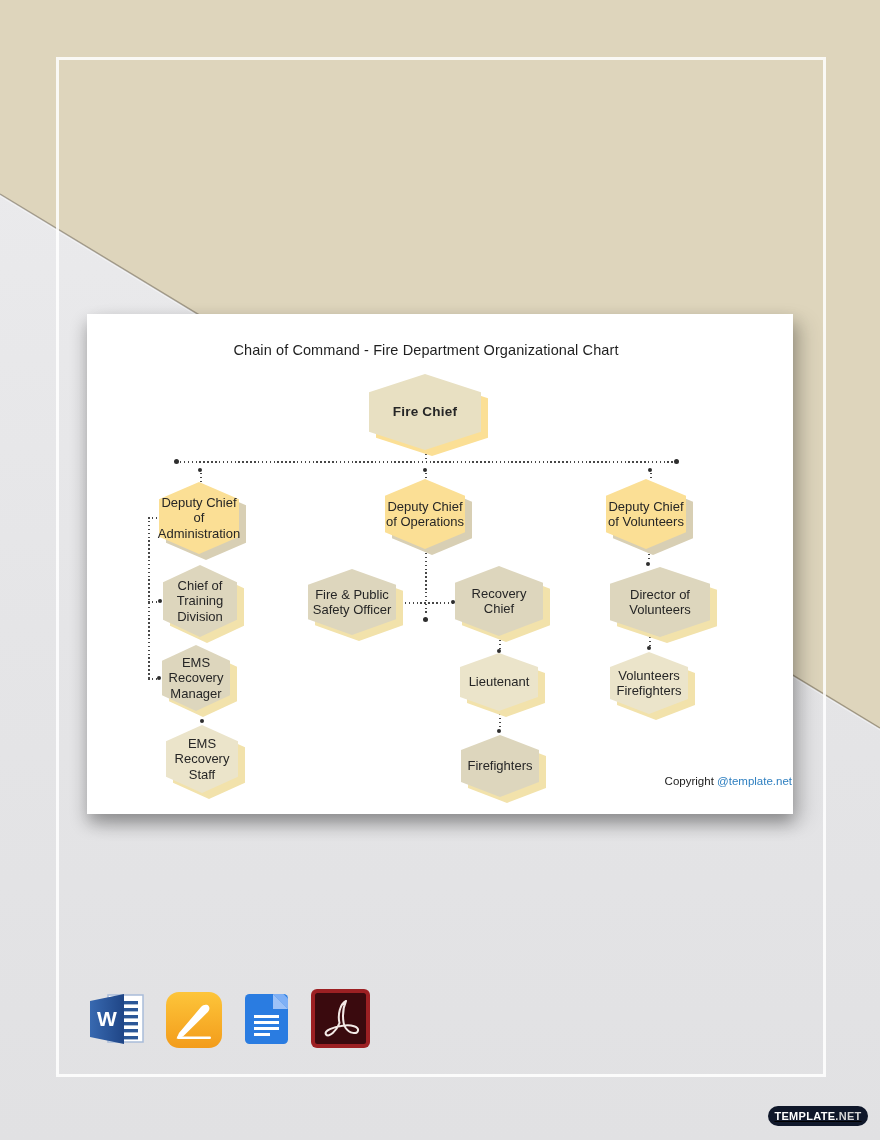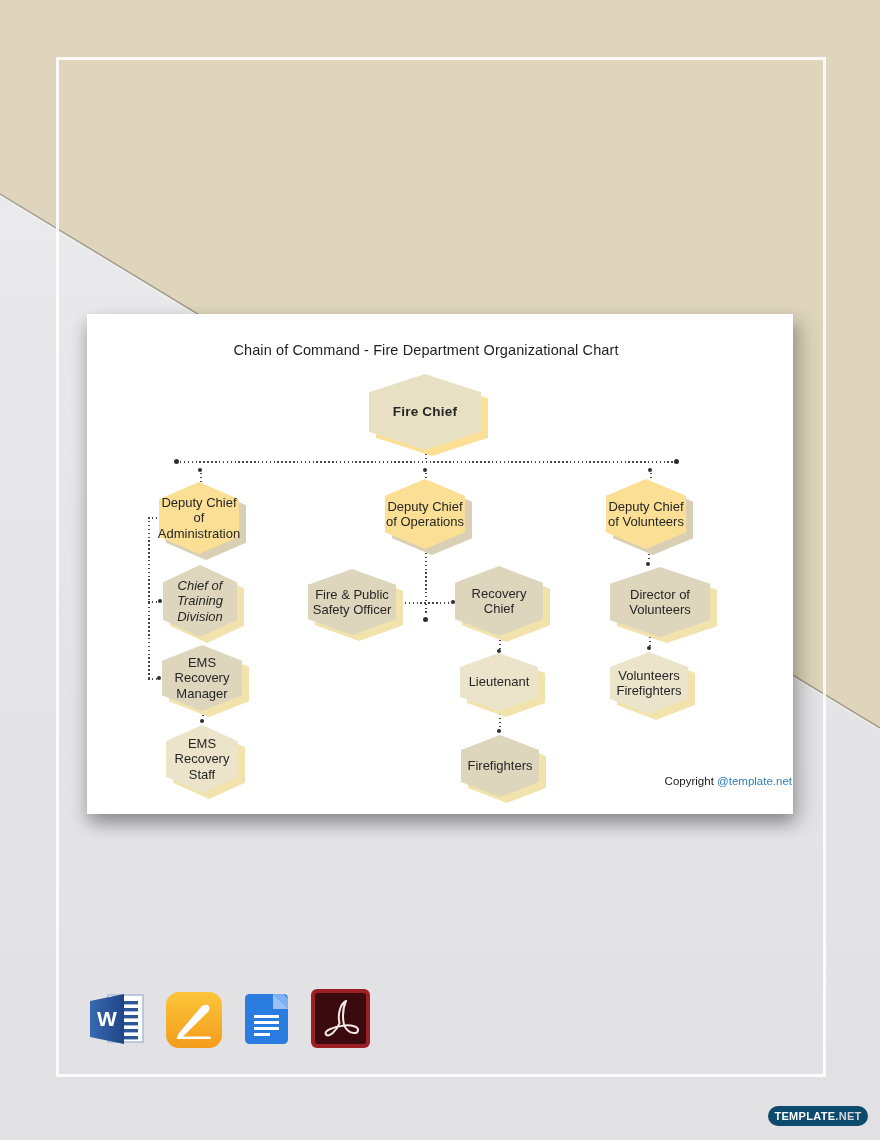--- a/index.html
+++ b/index.html
@@ -54,22 +54,22 @@
   .copyright { position:absolute; left:455px; top:461px; width:250px; text-align:right;
     font-size:11.5px; color:#1c1c1c; }
   .copyright .handle { color:#2e7fc0; }
 
   
   .apps { position:absolute; left:87px; top:988px; height:60px; }
   .app-icon { position:absolute; top:0; }
 
   
   .badge { position:absolute; left:768px; top:1106px; width:100px; height:20px;
-    background:#0c4a6e; border-radius:12px; display:flex; align-items:center;
-    justify-content:center; font-size:11px; font-weight:bold; letter-spacing:0.3px; }
+    background:#0f172a; border-radius:12px; display:flex; align-items:center;
+    justify-content:center; font-size:11px; font-weight:bold; letter-spacing:0.3px;text-decoration:underline; }
   .badge .brand { color:#ffffff; }
   .badge .tld { color:#d7d7d7; }
 </style>
 </head>
 <body>
 
 <div class="bg-beige"></div>
 <svg class="bg-edge" width="880" height="1140">
   <line x1="0" y1="194" x2="880" y2="728" stroke="rgba(125,115,95,0.65)" stroke-width="1.4"></line>
   <line x1="0" y1="196" x2="880" y2="730" stroke="rgba(255,255,255,0.45)" stroke-width="1"></line>
@@ -127,21 +127,21 @@
         <div class="hex-fill"></div>
         <span class="hex-label">Deputy Chief
 of Operations</span>
       </div>
       <div class="hex-node fill-yellow" style="left: 519px; top: 165px; width: 80px; height: 70px;">
         <div class="hex-shadow"></div>
         <div class="hex-fill"></div>
         <span class="hex-label">Deputy Chief
 of Volunteers</span>
       </div>
-      <div class="hex-node fill-tan" style="left: 76px; top: 251px; width: 74px; height: 72px; font-style: italic;">
+      <div class="hex-node fill-tan" style="left: 76px; top: 251px; width: 74px; height: 72px;">
         <div class="hex-shadow"></div>
         <div class="hex-fill"></div>
         <span class="hex-label">Chief of
 Training
 Division</span>
       </div>
       <div class="hex-node fill-tan" style="left: 221px; top: 255px; width: 88px; height: 66px;">
         <div class="hex-shadow"></div>
         <div class="hex-fill"></div>
         <span class="hex-label">Fire &amp; Public
@@ -151,21 +151,21 @@
         <div class="hex-shadow"></div>
         <div class="hex-fill"></div>
         <span class="hex-label">Recovery Chief</span>
       </div>
       <div class="hex-node fill-tan" style="left: 523px; top: 253px; width: 100px; height: 70px;">
         <div class="hex-shadow"></div>
         <div class="hex-fill"></div>
         <span class="hex-label">Director of
 Volunteers</span>
       </div>
-      <div class="hex-node fill-tan" style="left: 75px; top: 331px; width: 80px; height: 66px;">
+      <div class="hex-node fill-tan" style="left: 75px; top: 331px; width: 68px; height: 66px;">
         <div class="hex-shadow"></div>
         <div class="hex-fill"></div>
         <span class="hex-label">EMS Recovery
 Manager</span>
       </div>
       <div class="hex-node fill-cream" style="left: 373px; top: 339px; width: 78px; height: 58px;">
         <div class="hex-shadow"></div>
         <div class="hex-fill"></div>
         <span class="hex-label">Lieutenant</span>
       </div>

